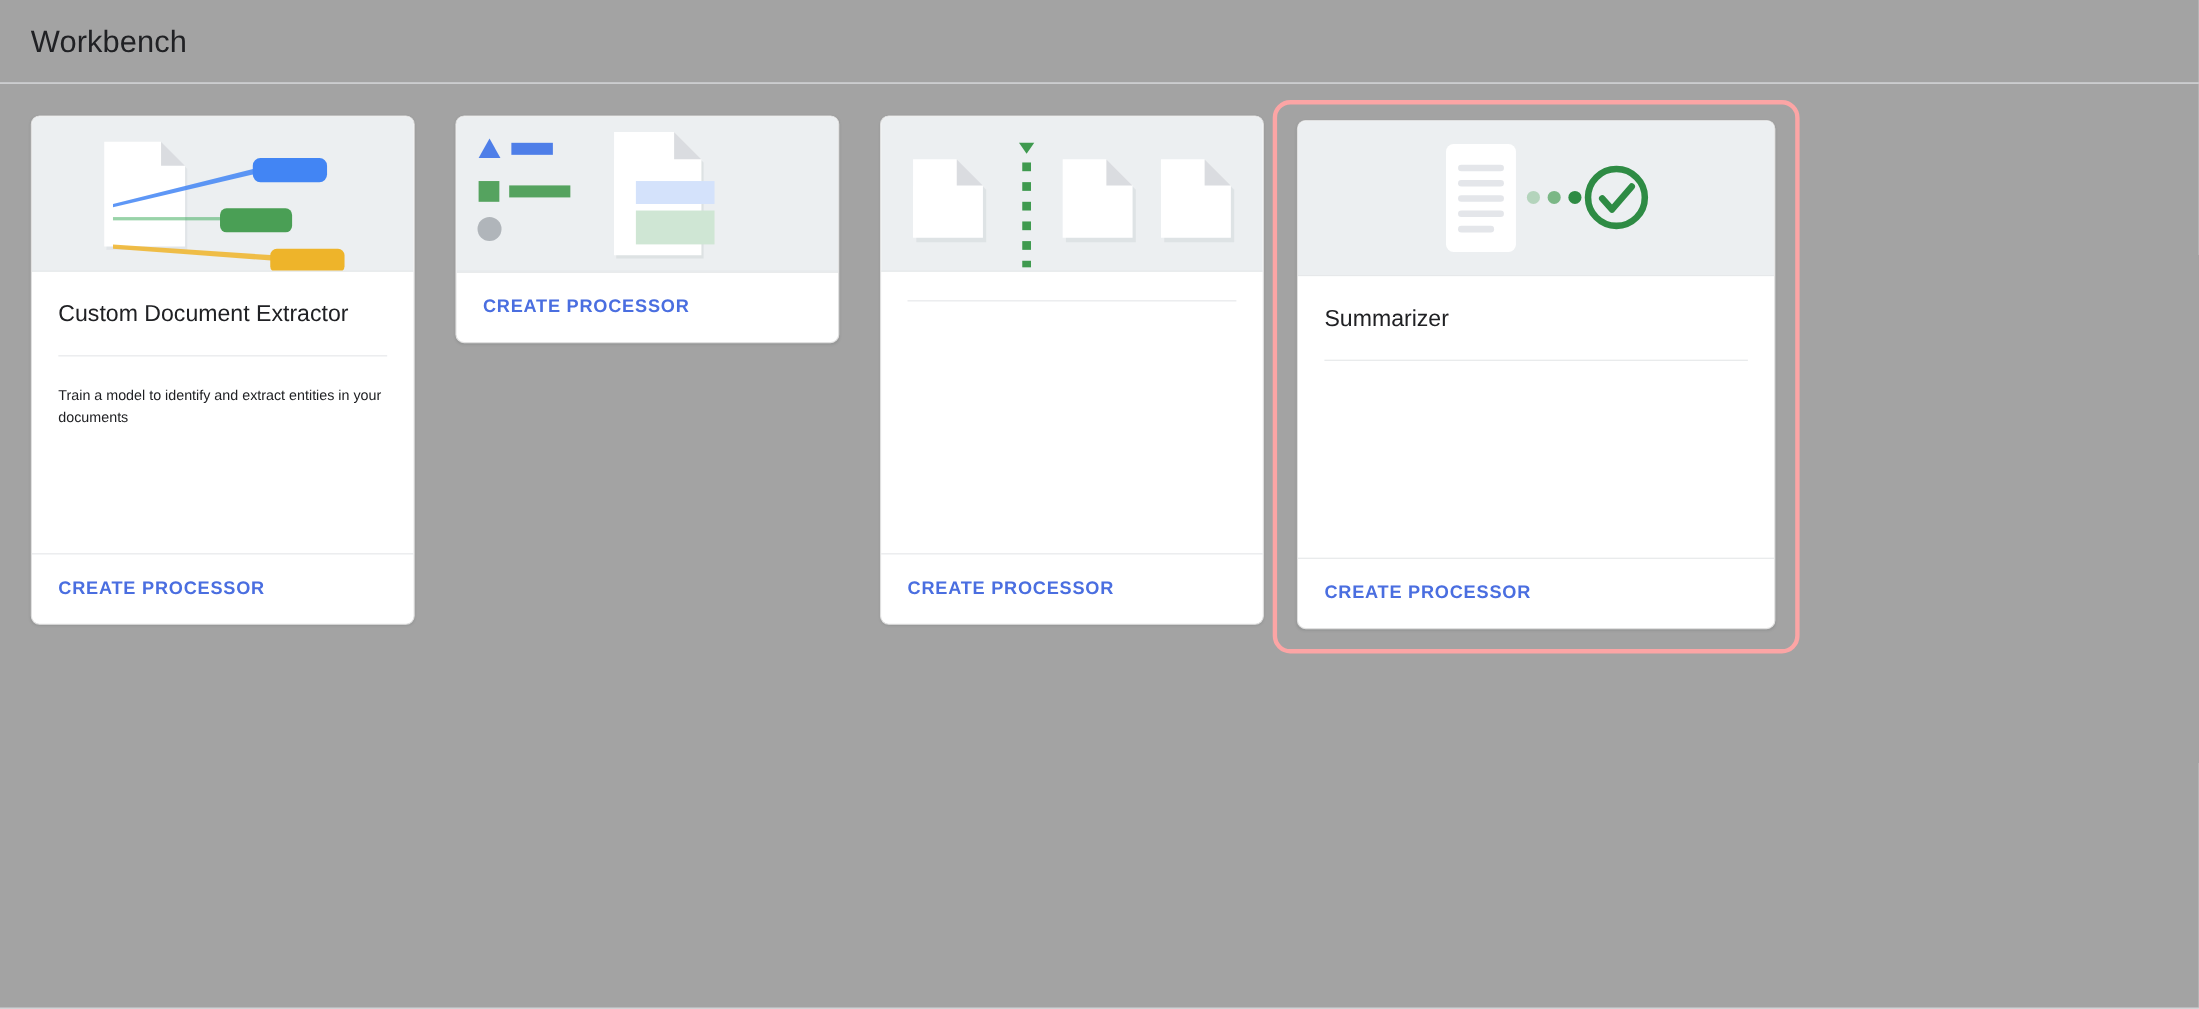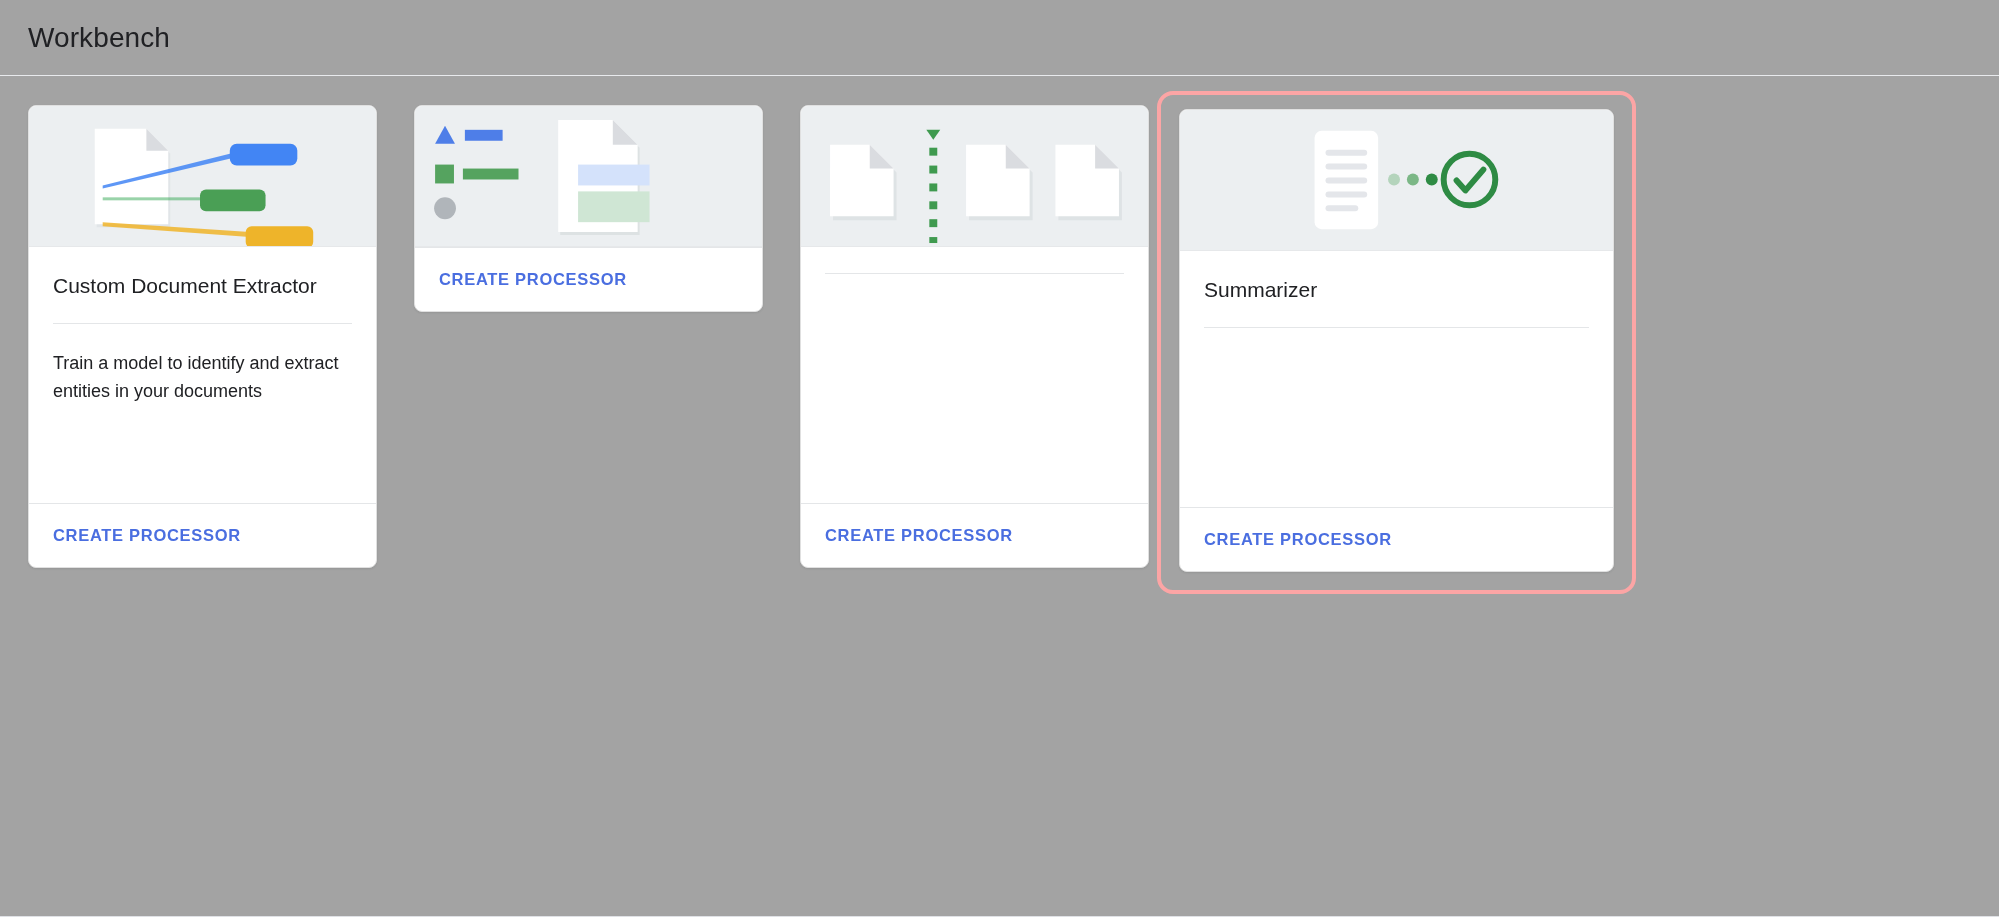--- a/index.html
+++ b/index.html
@@ -98,21 +98,21 @@
     color: #202124;
     line-height: 1.25;
     padding-bottom: 24px;
   }
   .card-rule {
     height: 1px;
     background: #e4e6e8;
     margin-bottom: 26px;
   }
   .card-desc {
-    font-size: 18px;
+    font-size: 13px;
     line-height: 1.52;
     color: #202124;
   }
 
   .card-footer {
     border-top: 1px solid #e4e6e8;
     padding: 22px 24px;
   }
   .create-btn {
     background: none;

